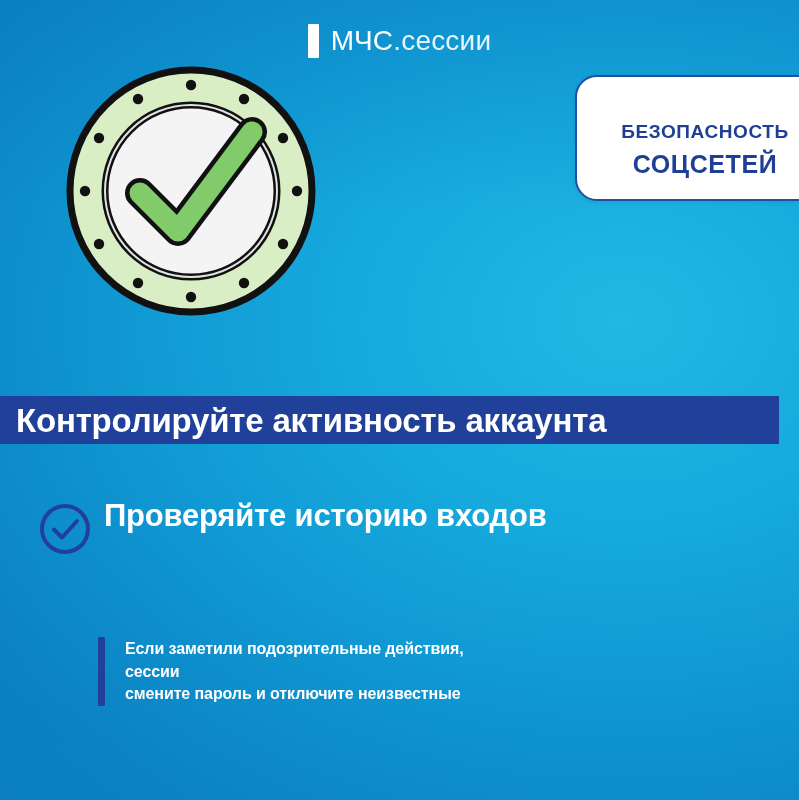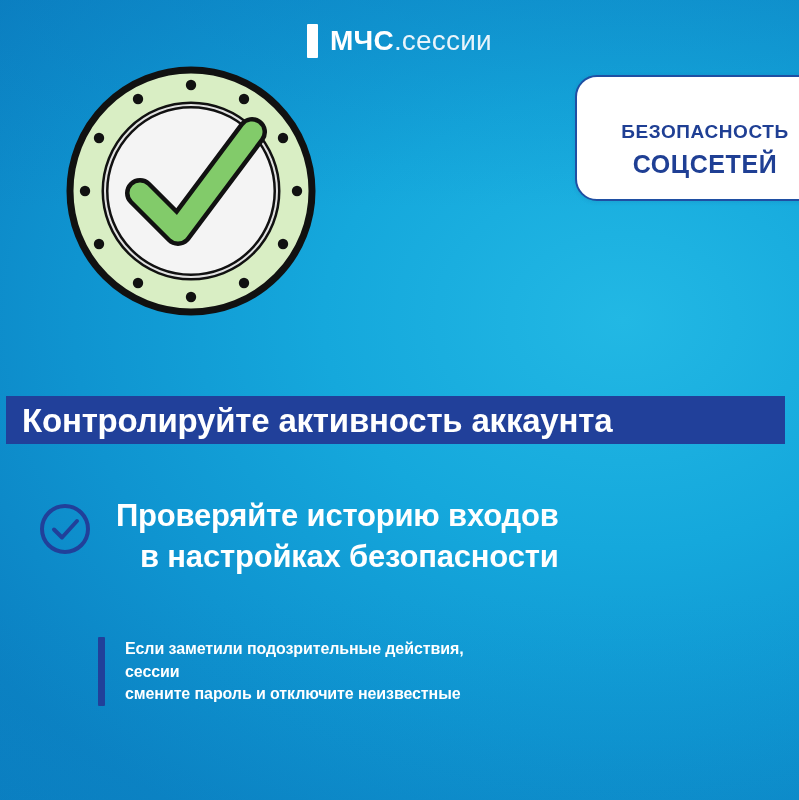--- a/index.html
+++ b/index.html
@@ -50,21 +50,21 @@
     border-radius: 1px;
   }
   .logo-text {
     font-size: 28px;
     letter-spacing: 0.2px;
     white-space: nowrap;
     line-height: 1;
   }
   .logo-text .logo-main {
     color: #ffffff;
-    font-weight: 700;
+    font-weight: 400;
     margin-top: 8px;
   }
   .logo-text .logo-sub {
     color: #e8f4fb;
     font-weight: 400;
   }
 
   
   .corner-badge {
     position: absolute;
@@ -107,21 +107,21 @@
     left: 62px;
     width: 258px;
     height: 258px;
     z-index: 4;
   }
   .hero-icon svg { display: block; }
 
   
   .headline-banner {
     position: absolute;
-    left: 6px;
+    left: 0;
     top: 396px;
     width: 779px;
     height: 48px;
     background: #21409a;
     display: flex;
     align-items: center;
     z-index: 5;
   }
   .headline-banner .headline-text {
     color: #ffffff;
@@ -134,23 +134,22 @@
   }
 
   
   .point-primary {
     position: absolute;
     left: 38px;
     top: 496px;
     width: 700px;
     display: flex;
     align-items: flex-start;
-    gap: 24px;
-    z-index: 5;
-    text-align: right;
+    gap: 12px;
+    z-index: 5;
   }
   .check-circle-icon {
     flex: none;
     width: 54px;
     height: 54px;
     margin-top: 6px;
   }
   .check-circle-icon svg { display: block; }
   .point-primary-text {
     color: #ffffff;
@@ -233,21 +232,20 @@
 
   <div class="point-primary">
     <span class="check-circle-icon">
       <svg viewBox="0 0 54 54" width="54" height="54" aria-hidden="true">
         <circle cx="27" cy="27" r="23" fill="none" stroke="#21409a" stroke-width="4"></circle>
         <path d="M16 27.5 L24 35.5 L39 19" fill="none" stroke="#21409a" stroke-width="4" stroke-linecap="round" stroke-linejoin="round"></path>
       </svg>
     </span>
     <div class="point-primary-text">
       <span class="pline">Проверяйте историю входов</span>
-      <span class="pline">в настройках безопасности</span>
     </div>
   </div>
 
   <div class="point-secondary">
     <span class="accent-bar"></span>
     <div class="point-secondary-text">
       <span class="sline">Если заметили подозрительные действия,</span>
       <span class="sline">сессии</span>
       <span class="sline">смените пароль и отключите неизвестные</span>
     </div>

